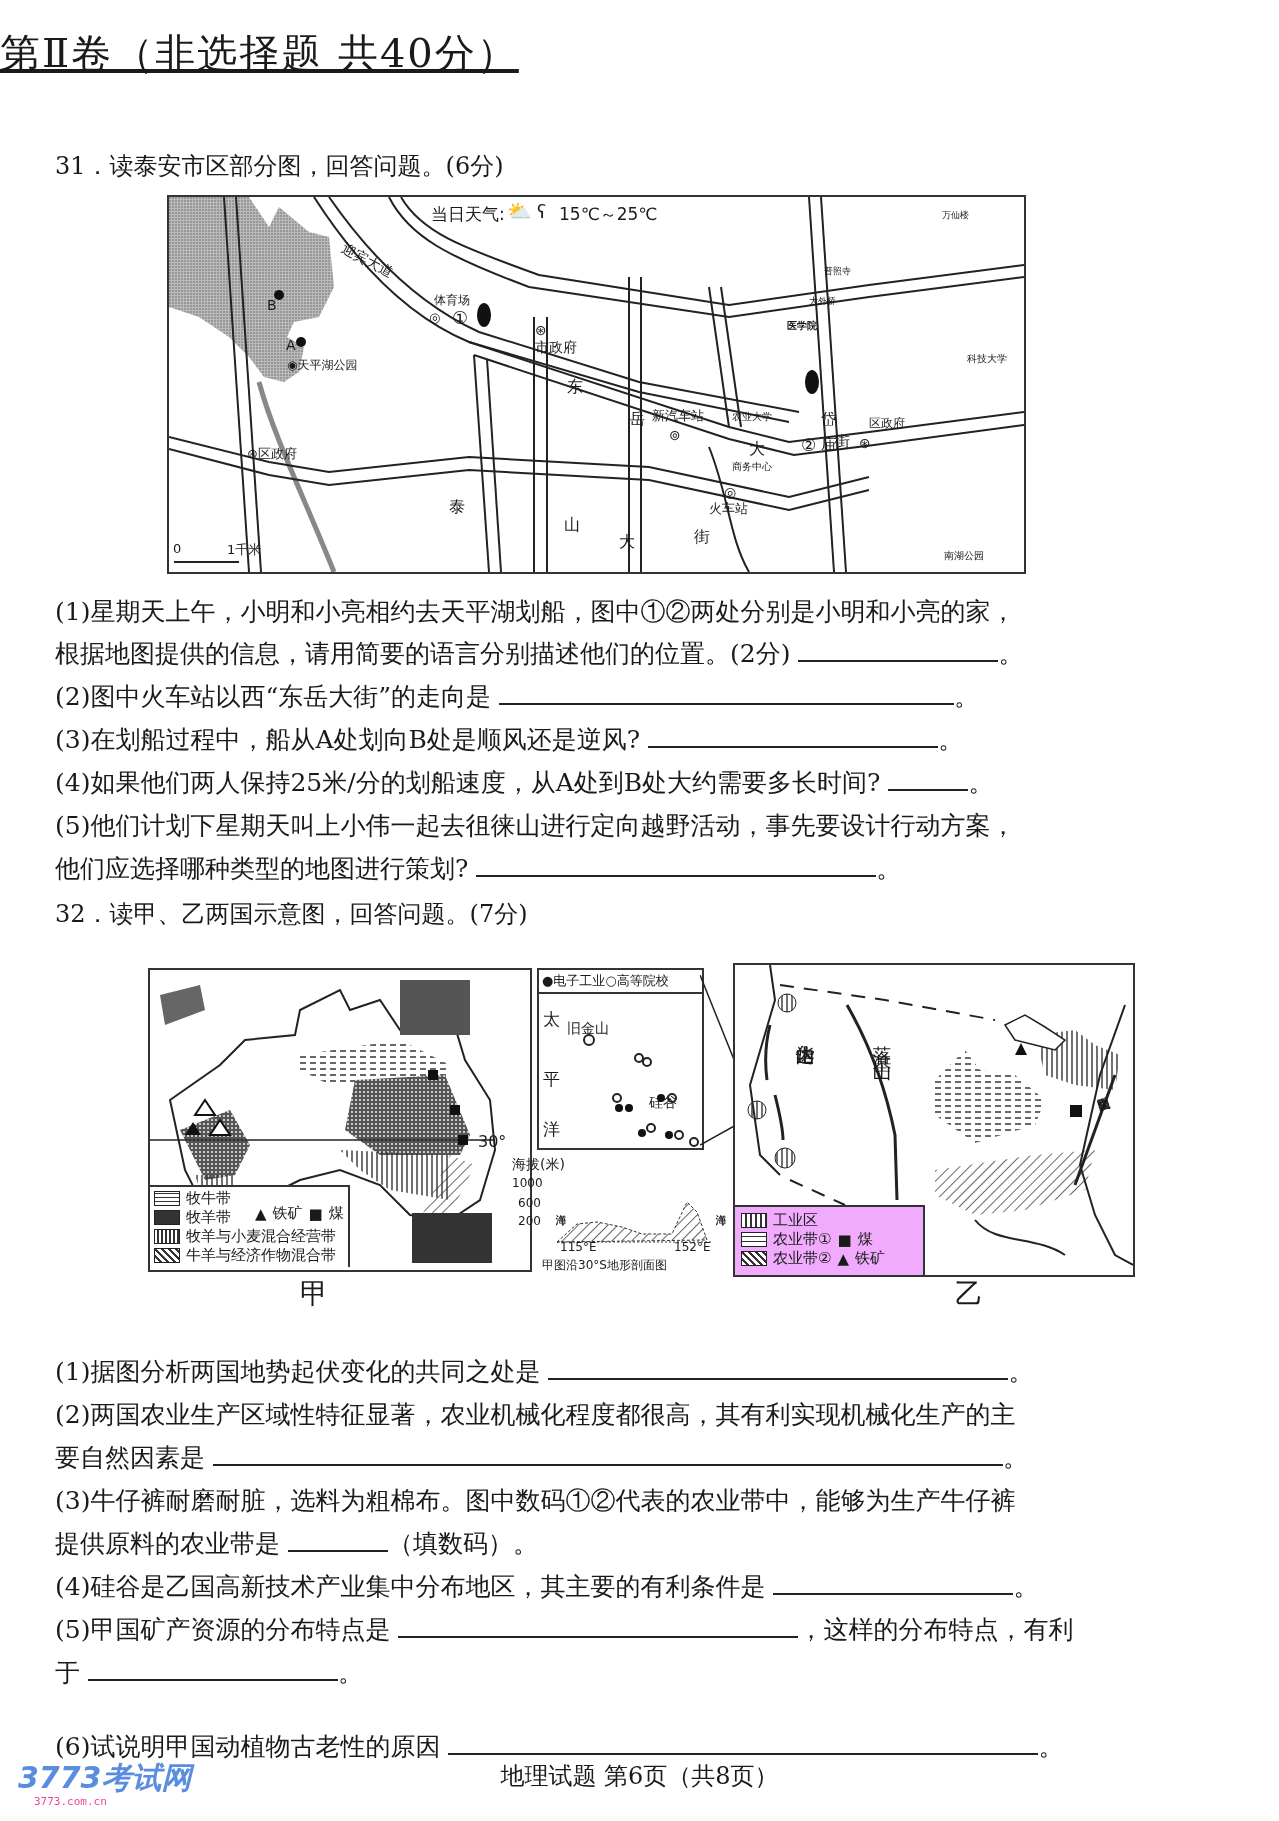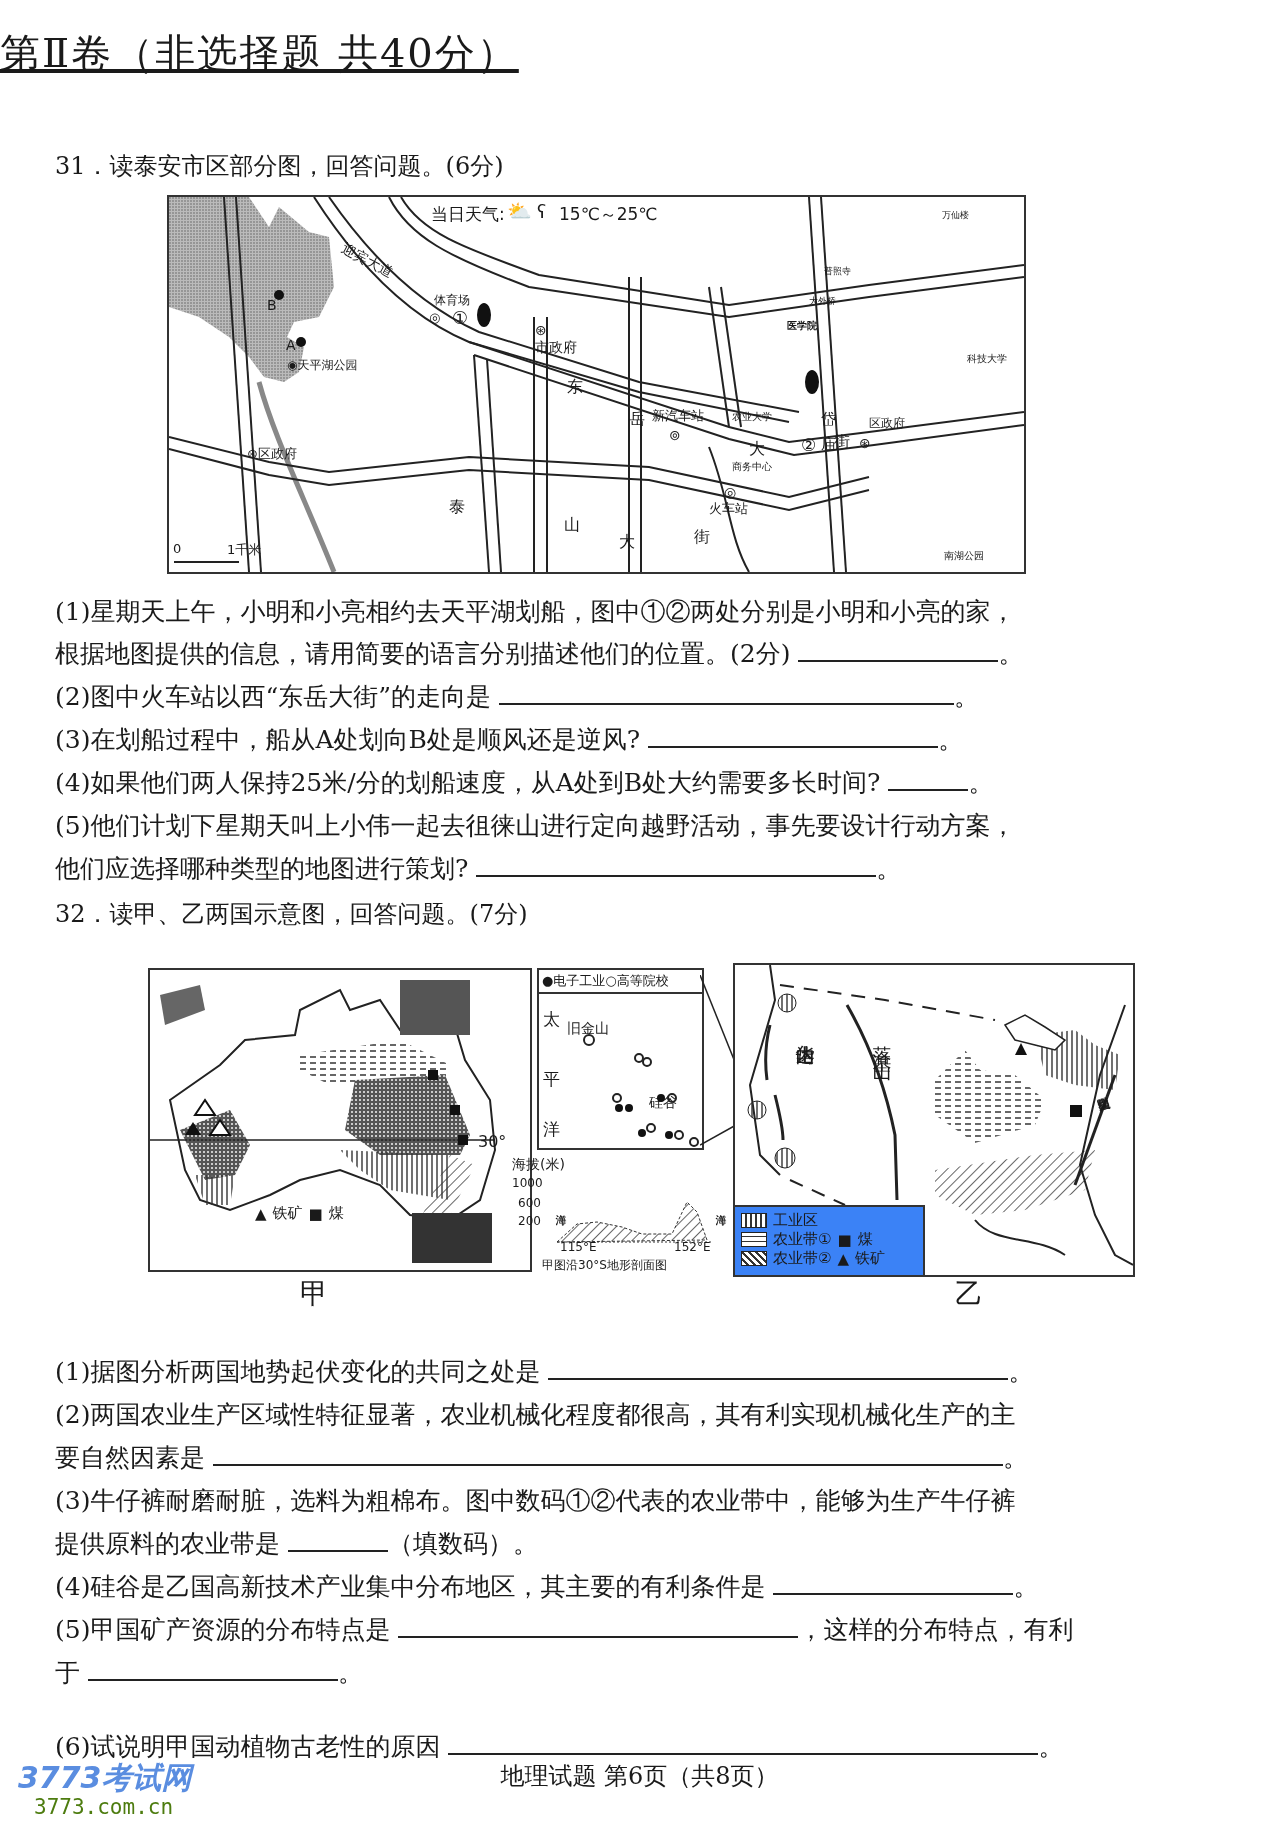--- a/index.html
+++ b/index.html
@@ -10,21 +10,21 @@
   .qhead { font-size:24px; }
   .line { font-size:25px; white-space:nowrap; }
   .blank { display:inline-block; border-bottom:2px solid #222; height:20px; vertical-align:baseline; }
   .map1 { left:167px; top:195px; width:855px; height:375px; border:2px solid #333; background:#fff; overflow:hidden; }
   .figbox { border:2px solid #333; background:#fff; overflow:hidden; }
   .lbl { position:absolute; font-size:15px; font-family:"DejaVu Sans",sans-serif; white-space:nowrap; }
   .road { stroke:#222; stroke-width:2; fill:none; }
   .footer { left:0; width:1279px; top:1760px; text-align:center; font-size:24px; }
   .logo1 { left:18px; top:1758px; font-size:30px; font-weight:bold; font-style:italic;
            color:#5a8de0; font-family:"DejaVu Sans",sans-serif; }
-  .logo2 { left:34px; top:1795px; font-size:21px; color:#4d7c0f; font-family:"DejaVu Sans Mono",monospace; }
+  .logo2 { left:34px; top:1795px; font-size:11px; color:#ec4899; font-family:"DejaVu Sans Mono",monospace; }
   .legend-row { display:flex; align-items:center; gap:6px; font-size:15px; font-family:"DejaVu Sans",sans-serif; }
   .swatch { width:24px; height:13px; border:1px solid #222; display:inline-block; }
 </style>
 </head>
 <body>
 
 <div class="abs title">第Ⅱ卷（非选择题 共40分）</div>
 
 <div class="abs qhead" style="left:55px;top:150px;">31．读泰安市区部分图，回答问题。(6分)</div>
 
@@ -176,20 +176,38 @@
     <polygon points="35,165 43,152 51,165" fill="#111"></polygon>
     <polygon points="60,165 70,150 80,165" fill="#fff" stroke="#111" stroke-width="2"></polygon>
     <rect x="278" y="100" width="10" height="10" fill="#111"></rect>
     <rect x="300" y="135" width="10" height="10" fill="#111"></rect>
     <rect x="308" y="165" width="10" height="10" fill="#111"></rect>
     <rect x="262" y="243" width="80" height="50" fill="#333"></rect>
     <rect x="250" y="10" width="70" height="55" fill="#555"></rect>
     <path d="M10,25 L50,15 L55,40 L15,55 Z" fill="#666"></path>
   </svg>
   <span class="lbl" style="left:328px;top:162px;font-size:16px;">30°</span>
+  <div class="abs" style="left:0;top:215px;width:200px;height:82px;border-top:2px solid #333;border-right:2px solid #333;background:#fff;padding:2px 4px;box-sizing:border-box;">
+    <div class="legend-row">
+        <span class="swatch" style="background:repeating-linear-gradient(0deg,#fff 0 3px,#333 3px 4px);"></span>
+        <span>牧牛带</span>
+      </div>
+    <div class="legend-row">
+        <span class="swatch" style="background:#333;"></span>
+        <span>牧羊带</span>
+      </div>
+    <div class="legend-row">
+        <span class="swatch" style="background:repeating-linear-gradient(90deg,#fff 0 2px,#333 2px 4px);"></span>
+        <span>牧羊与小麦混合经营带</span>
+      </div>
+    <div class="legend-row">
+        <span class="swatch" style="background:repeating-linear-gradient(45deg,#fff 0 3px,#333 3px 5px);"></span>
+        <span>牛羊与经济作物混合带</span>
+      </div>
+  </div>
   <div class="abs legend-row" style="left:105px;top:234px;">
     <span>▲</span>
       <span>铁矿</span>
     <span>■</span>
       <span>煤</span>
   </div>
 </div>
 <div class="abs" style="left:300px;top:1275px;font-size:28px;">甲</div>
 
 <div class="abs figbox" style="left:537px;top:968px;width:163px;height:178px;">
@@ -253,21 +271,21 @@
     <path d="M270,60 L290,50 L310,62 L330,75 L320,85 L300,80 L280,75 Z" fill="#fff" stroke="#222" stroke-width="1.5"></path>
     <path d="M390,40 L365,110 L345,200 L360,250 L380,290 L398,300" stroke="#222" stroke-width="2" fill="none"></path>
     <path d="M380,110 L340,220" stroke="#222" stroke-width="3" fill="none"></path>
     <path d="M240,255 C260,280 300,270 330,290" stroke="#222" stroke-width="2" fill="none"></path>
     <polygon points="280,90 286,78 292,90" fill="#111"></polygon>
     <rect x="335" y="140" width="12" height="12" fill="#111"></rect>
   </svg>
   <span class="lbl" style="left:58px;top:65px;font-size:19px;writing-mode:vertical-rl;">内华达山</span>
   <span class="lbl" style="left:135px;top:65px;font-size:19px;writing-mode:vertical-rl;letter-spacing:8px;">落基山</span>
   <span class="lbl" style="left:355px;top:125px;font-size:12px;writing-mode:vertical-rl;transform:rotate(-18deg);">阿巴拉契亚山</span>
-  <div class="abs" style="left:0;top:240px;width:190px;height:70px;border-top:2px solid #333;border-right:2px solid #333;background:#3b82f6;padding:4px 6px;box-sizing:border-box;">
+  <div class="abs" style="left:0;top:240px;width:190px;height:70px;border-top:2px solid #333;border-right:2px solid #333;background:#f0abfc;padding:4px 6px;box-sizing:border-box;">
     <div class="legend-row">
         <span class="swatch" style="background:repeating-linear-gradient(90deg,#fff 0 3px,#333 3px 5px);"></span>
         <span>工业区</span>
       </div>
     <div class="legend-row">
         <span class="swatch" style="background:repeating-linear-gradient(0deg,#fff 0 4px,#333 4px 5px);"></span>
         <span>农业带①</span>
       <span>■</span>
         <span>煤</span>
       </div>

